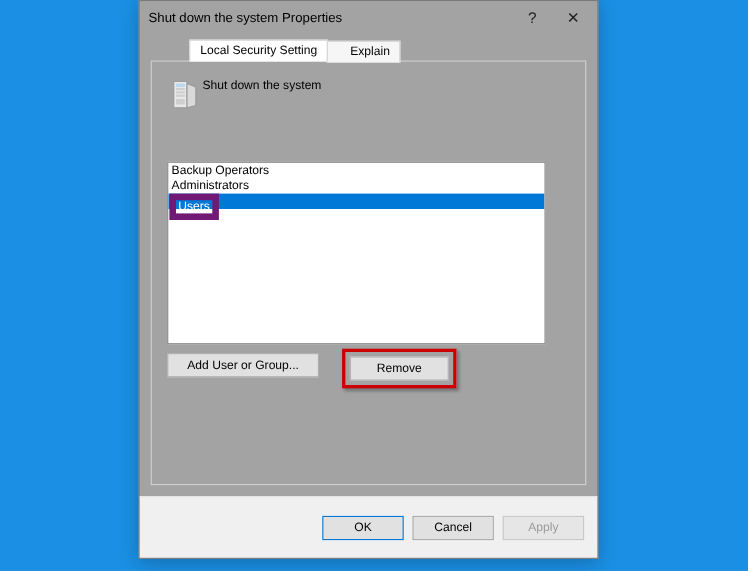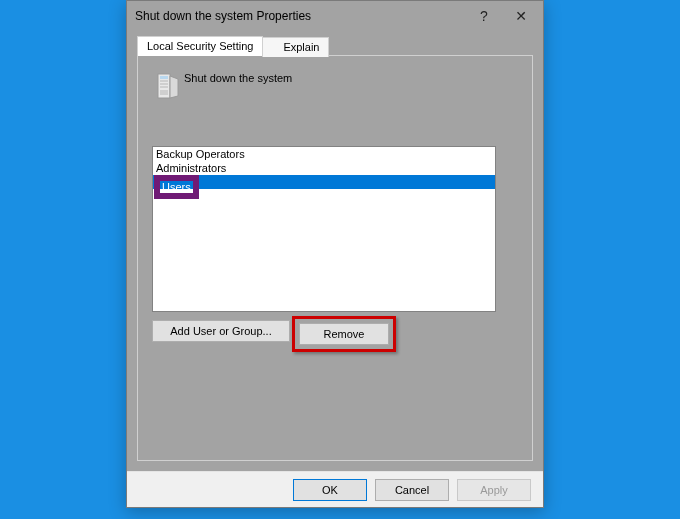--- a/index.html
+++ b/index.html
@@ -60,20 +60,21 @@
       background: #fff;
       border-bottom: none;
       margin-right: -1px;
       position: relative;
       cursor: default;
     }
     .tab.active {
       background: #fff;
       top: 1px;
       z-index: 3;
+      margin-left: 35px;
     }
     .tab.inactive {
       background: #f6f6f6;
       top: 2px;
       padding-left: 20px;
     }
     .pane {
       border: 1px solid #d0d0d0;
       flex: 1;
       padding: 14px 14px 14px 14px;
@@ -114,42 +115,42 @@
     .sel-outline {
       display: inline-block;
       border: 6px solid #701a75;
       padding: 0 2px;
       line-height: 12px;
       margin-left: -2px;
     }
     .row-btns {
       margin-top: 8px;
       display: flex;
-      gap: 2px;
+      gap: 21px;
     }
     .winbtn {
       font-size: 11px;
       height: 22px;
       background: #e1e1e1;
       border: 1px solid #adadad;
       display: inline-flex;
       align-items: center;
       justify-content: center;
       cursor: default;
     }
     .add-btn { width: 138px; }
     .remove-wrap {
       border: 3px solid #cc0000;
       padding: 4px;
       box-shadow: 2px 2px 3px rgba(0,0,0,0.3);
       margin-top: -4px;
     }
     .remove-btn { width: 90px; }
     .footer {
-      height: 36px;
+      height: 56px;
       border-top: 1px solid #e5e5e5;
       display: flex;
       align-items: center;
       justify-content: flex-end;
       padding-right: 12px;
       gap: 8px;
       background: #f0f0f0;
     }
     .footer .winbtn { width: 74px; }
     .footer .ok { border: 1px solid #0078d7; background: #e1e1e1; }

